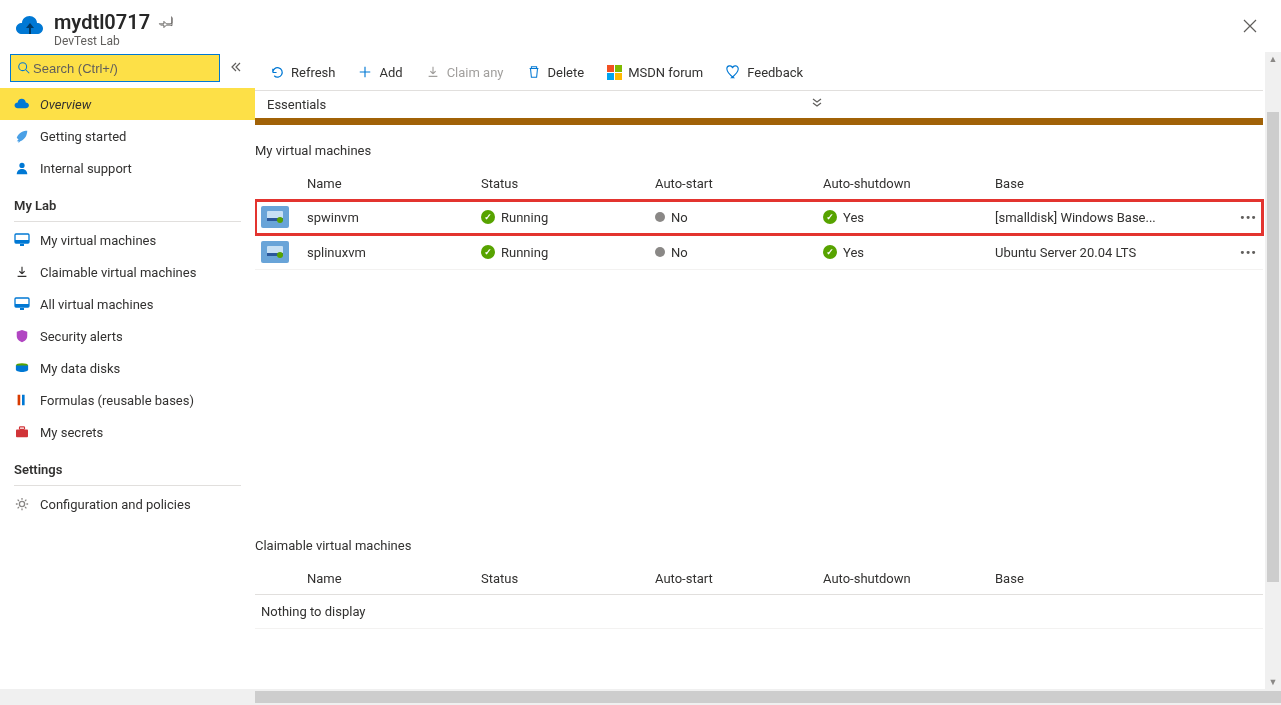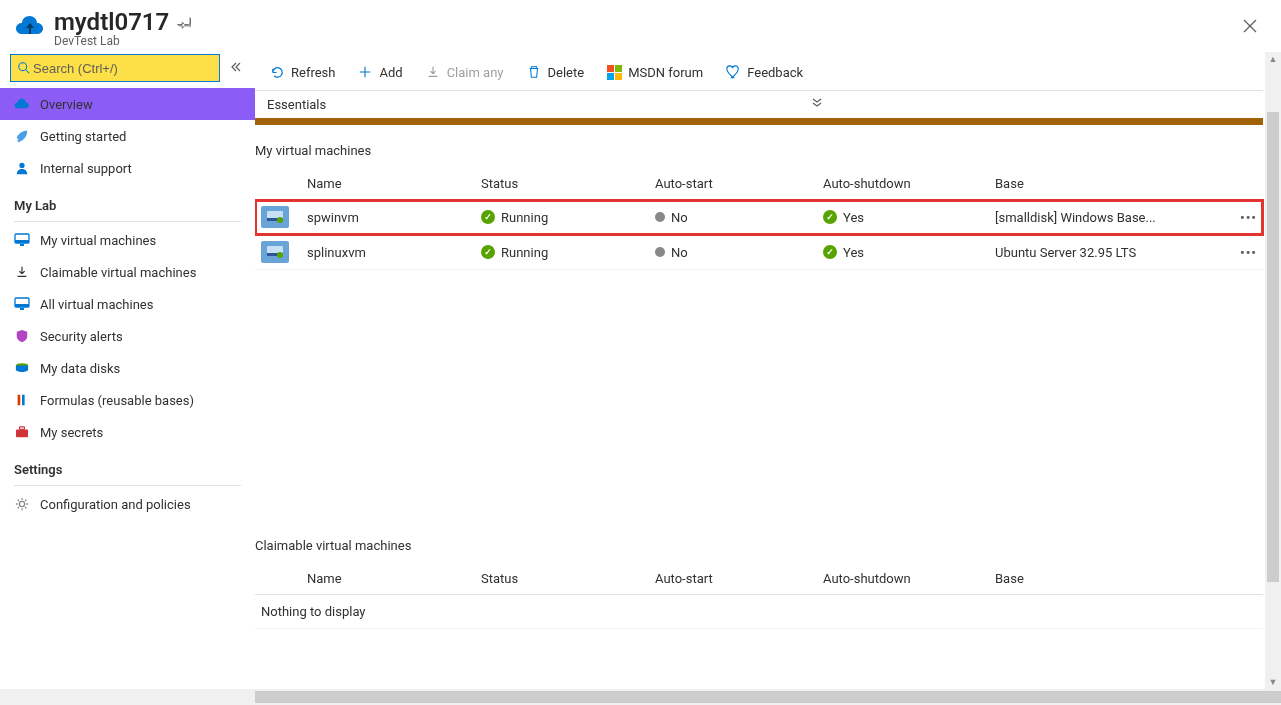--- a/index.html
+++ b/index.html
@@ -11,21 +11,21 @@
     background: #fff;
     width: 1281px;
     height: 705px;
     overflow: hidden;
     position: relative;
   }
   
   .header { display:flex; align-items:flex-start; padding:10px 16px 6px 14px; }
   .header .cloud-icon { width:32px; height:32px; margin-right:8px; display:flex; align-items:center; justify-content:center; }
   .header .title-block { flex:1; }
-  .header h1 { margin:0; font-size:24px; font-weight:600; color:#272727; line-height:24px; display:flex; align-items:center; gap:10px;}
+  .header h1 { margin:0; font-size:20px; font-weight:600; color:#272727; line-height:24px; display:flex; align-items:center; gap:10px;}
   .header .subtitle { font-size:12px; color:#605e5c; margin-top:0px; }
   .pin-icon { color:#605e5c; cursor:pointer; transform: rotate(45deg); display:inline-block;}
   .close-btn { font-size:20px; color:#605e5c; cursor:pointer; padding:4px 8px;}
   
   .body-area { display:flex; height:calc(100% - 62px); }
   .sidebar { width:255px; flex:0 0 255px; padding:0 0 0 0; }
   .main { flex:1; padding:0 0 0 0; position:relative; overflow:hidden;}
   
   .search-wrap { display:flex; align-items:center; padding: 0 0 0 10px; }
   .search-box {
@@ -41,21 +41,21 @@
   .search-box input::placeholder { color:#605e5c; }
   .collapse-toggle { margin-left:10px; color:#605e5c; cursor:pointer; font-size:13px;}
   
   .nav { margin-top:6px; }
   .nav-item {
     display:flex; align-items:center; gap:10px;
     padding:6px 10px 6px 14px;
     cursor:pointer; color:#323130;
     height:32px;
   }
-  .nav-item.selected { background:#8b5cf6; }
+  .nav-item.selected { background:#fde047;font-style:italic; }
   .nav-icon { width:16px; height:16px; display:flex; align-items:center; justify-content:center; flex:0 0 16px;}
   .nav-section-header {
     font-size:13px; font-weight:600; color:#323130;
     padding:14px 10px 6px 14px;
   }
   .nav-divider { height:1px; background:#e1dfdd; margin:2px 14px 2px 14px; }
   
   .toolbar {
     display:flex; align-items:center;
     padding:6px 0 6px 4px;
@@ -424,21 +424,21 @@
                 <span class="dot grey-dot"></span>
                 <span>No</span>
               </span>
             </td>
           <td>
               <span class="status-cell">
                 <span class="green-check">✓</span>
                 <span>Yes</span>
               </span>
             </td>
-          <td>Ubuntu Server 32.95 LTS</td>
+          <td>Ubuntu Server 20.04 LTS</td>
           <td class="col-act"><span class="more-icon">•••</span></td>
         </tr>
       </tbody>
     </table>
 
     <div style="height:250px;"></div>
     <div class="section-title">Claimable virtual machines</div>
     <table class="vm-table">
       <colgroup>
           <col class="col-icon">

